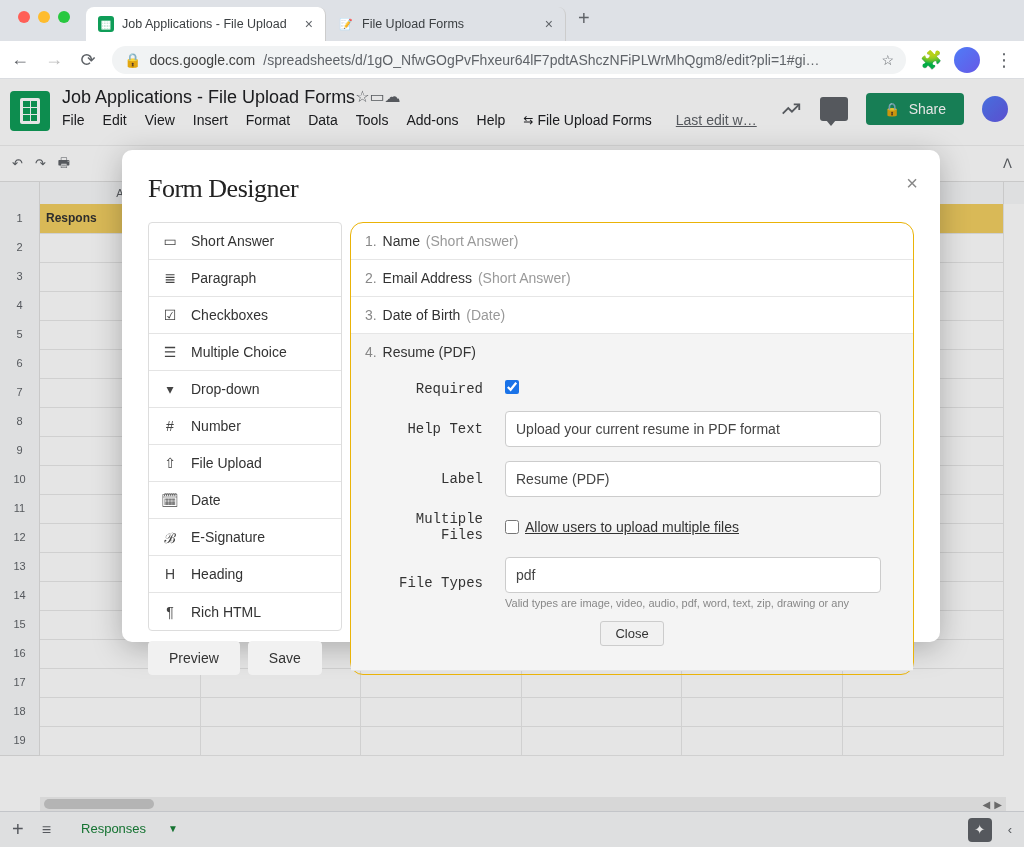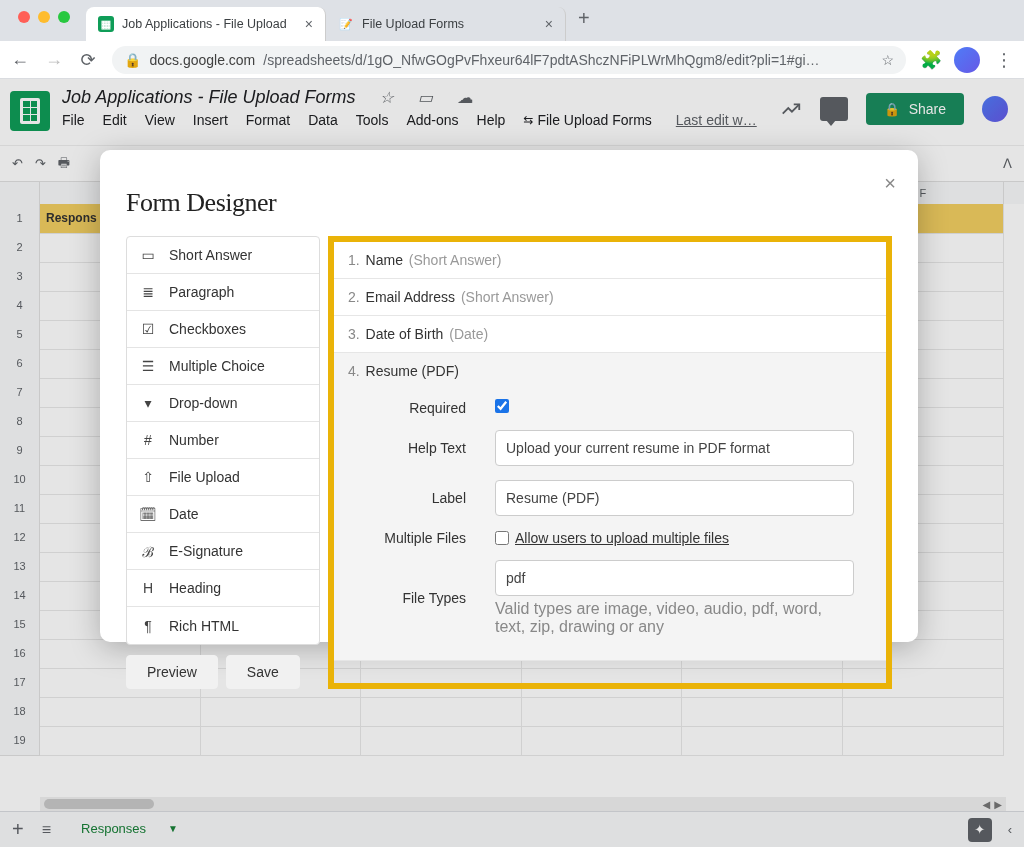--- a/index.html
+++ b/index.html
@@ -23,21 +23,21 @@
     .url-box{ flex:1; background:#f1f3f4; border-radius:16px; height:28px; display:flex; align-items:center; padding:0 12px; color:#5f6368; font-size:14px; gap:8px; overflow:hidden; white-space:nowrap;}
     .url-box .host{ color:#404040;}
     .avatar{ width:26px; height:26px; border-radius:50%; background:linear-gradient(135deg,#4f7cf7,#6658e6); }
 
     
     .sheets-header{ padding:8px 16px 0 10px; display:flex; align-items:flex-start; gap:12px;}
     .sheets-logo{ width:40px; height:40px; background:#0f9d58; border-radius:4px; margin-top:4px; display:flex; align-items:center; justify-content:center;}
     .sheets-logo-inner{ width:20px; height:26px; background:#fff; border-radius:2px; display:grid; grid-template-columns:1fr 1fr; grid-template-rows:1fr 1fr 1fr; gap:1px; padding:3px;}
     .sheets-logo-inner div{ background:#0f9d58;}
     .title-area{ flex:1;}
-    .doc-title-row{ display:flex; align-items:center; gap:24px;font-style:italic;}
+    .doc-title-row{ display:flex; gap:0;}
     .doc-title{ font-size:18px; color:#202124;}
     .grey-icn{ color:#5f6368; font-size:16px;}
     .menu-row{ display:flex; gap:18px; margin-top:4px; font-size:14px; color:#202124; align-items:center;}
     .menu-row .ext{ display:flex; align-items:center; gap:4px;}
     .last-edit{ color:#5f6368; text-decoration:underline; margin-left:6px;}
     .right-icons{ display:flex; align-items:center; gap:18px; margin-top:6px;}
     .trend{ width:22px; height:22px; }
     .comment-box{ width:28px; height:24px; background:#5f6368; border-radius:3px; position:relative;}
     .comment-box::after{content:''; position:absolute; left:6px; bottom:-5px; width:0;height:0; border-left:5px solid transparent; border-right:5px solid transparent; border-top:6px solid #5f6368;}
     .share-btn{ background:#1a8d5f; color:#fff; border-radius:4px; padding:8px 18px; font-size:14px; font-weight:500; display:flex; align-items:center; gap:8px;}
@@ -64,42 +64,42 @@
     .hscroll .arr{ margin-left:auto; display:flex; gap:4px; padding-right:4px; font-size:10px; color:#777;}
 
     
     .bottom{ height:36px; border-top:1px solid #dadce0; display:flex; align-items:center; padding:0 12px; gap:18px; background:#f8f9fa;}
     .sheet-tab{ color:#188038; font-weight:500; padding:6px 12px; border-bottom:2px solid transparent; display:flex; gap:22px; align-items:center;}
     .bottom .util{ margin-left:auto; display:flex; gap:16px; align-items:center; color:#5f6368;}
     .explore{ width:24px; height:24px; background:#5f6368; border-radius:4px; color:#fff; text-align:center; line-height:24px; font-size:13px;}
 
     
     .overlay{ position:absolute; inset:0; top:79px; background:rgba(0,0,0,0.10);}
-    .dialog{ position:absolute; top:150px; left:100px; width:818px; height:492px; background:#fff; border-radius:10px; box-shadow:0 6px 30px rgba(0,0,0,0.25); z-index:5; padding:38px 26px;}
+    .dialog{ position:absolute; top:150px; left:122px; width:818px; height:492px; background:#fff; border-radius:10px; box-shadow:0 6px 30px rgba(0,0,0,0.25); z-index:5; padding:24px 26px;}
     .dlg-title{ font-family: Georgia, 'Times New Roman', serif; font-size:26px; color:#222; margin-bottom:18px; letter-spacing:-0.5px;}
     .dlg-close{ position:absolute; right:22px; top:22px; color:#888; font-size:20px; cursor:pointer;}
 
     .designer{ display:flex; gap:8px;}
     .palette{ width:194px; border:1px solid #ddd; border-radius:4px; background:#fff;}
     .palette-item{ height:37px; border-bottom:1px solid #e4e4e4; display:flex; align-items:center; gap:12px; padding:0 12px; font-size:14px; color:#333;}
     .palette-item:last-child{border-bottom:none;}
     .palette-item .picon{ width:18px; height:18px; display:flex; align-items:center; justify-content:center; color:#444;}
 
-    .fields{ flex:1; border:6px solid #eab308; border-radius:0;}
+    .fields{ flex:1; border:1px solid #eab308; border-radius:13px;}
     .field-row{ border-bottom:1px solid #e6e6e6; padding:10px 14px; font-size:14px; color:#333;}
     .field-row .num{ color:#888; margin-right:2px;}
     .field-row .type{ color:#999; margin-left:2px;}
     .field-row.active{ background:#f4f4f4;}
     .props{ padding:6px 18px 14px 18px;}
     .prop-row{ display:flex; align-items:center; margin-top:14px;}
-    .prop-label{ width:100px; text-align:right; font-size:14px; color:#333; margin-right:29px;}
+    .prop-label{ width:100px; text-align:right; font-size:14px; color:#333; margin-right:22px;font-family:Liberation Mono, monospace;}
     .prop-ctl{ flex:1;}
     .prop-ctl input[type=text], .prop-ctl input.txt{ width:100%; height:36px; border:1px solid #ccc; border-radius:4px; padding:0 10px; font-size:14px; color:#444; font-family:inherit;}
     .checkbox{ width:14px; height:14px; accent-color:#1a73e8;}
-    .hint{ font-size:16px; color:#888; margin-top:4px; margin-left:0;}
+    .hint{ font-size:11px; color:#888; margin-top:4px; margin-left:0;}
     .close-wrapper{ text-align:center; margin-top:12px;}
     .close-wrapper button{ background:#f1f1f1; border:1px solid #ccc; border-radius:3px; padding:4px 14px; font-size:13px; color:#333;}
 
     .pv-row{ display:flex; gap:8px; margin-top:10px;}
     .pv-row button{ background:#f1f1f1; border:1px solid #f1f1f1; border-radius:4px; padding:8px 20px; font-size:14px; color:#333;}
 
     svg{ display:block;}
   </style>
 </head>
 <body>
@@ -497,17 +497,20 @@
               <span>Allow users to upload multiple files</span>
             </div>
           </div>
           <div class="prop-row">
             <div class="prop-label">File Types</div>
             <div class="prop-ctl">
               <input type="text" class="txt" value="pdf" style="">
               <div class="hint">Valid types are image, video, audio, pdf, word, text, zip, drawing or any</div>
             </div>
           </div>
+          <div class="close-wrapper">
+            <button>Close</button>
+          </div>
         </div>
       </div>
     </div>
   </div>
 </div>
 
 </body></html>

